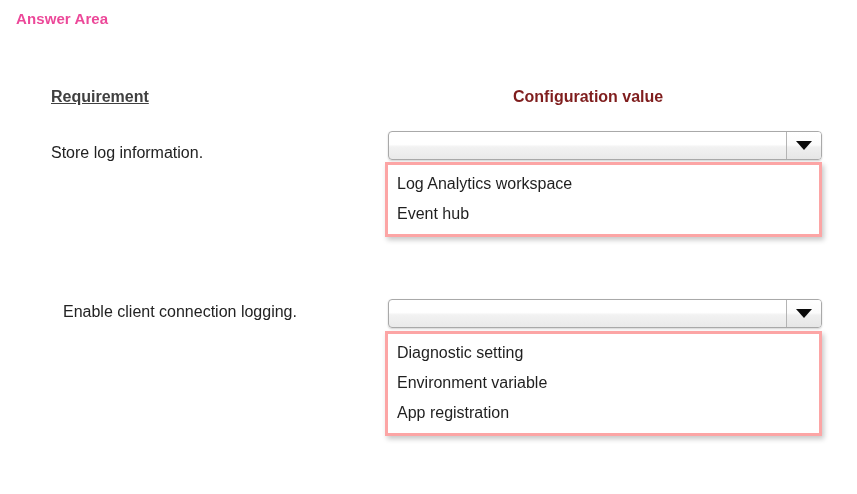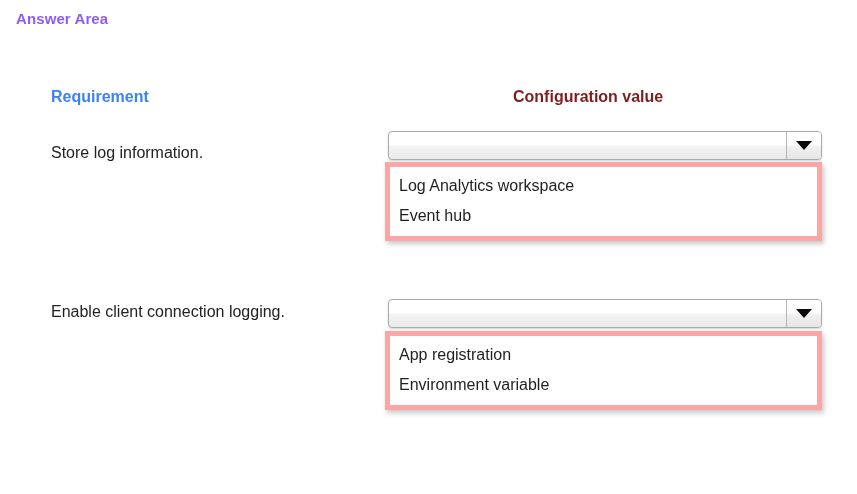--- a/index.html
+++ b/index.html
@@ -17,51 +17,52 @@
     overflow: hidden;
   }
 
   #answer-area-title {
     position: absolute;
     left: 16px;
     top: 10px;
     font-size: 15px;
     font-weight: bold;
     letter-spacing: 0.1px;
-    color: #8b5cf6;
+    color: #ec4899;
   }
 
   #col-header-requirement {
     position: absolute;
     left: 51px;
     top: 88px;
     font-size: 16px;
     font-weight: bold;
-    color: #3b82f6;
+    color: #404040;
+    text-decoration: underline;
   }
 
   #col-header-configuration {
     position: absolute;
     left: 513px;
     top: 88px;
     font-size: 16px;
     font-weight: bold;
     color: #7f1d1d;
   }
 
   .req-label {
     position: absolute;
     left: 51px;
     font-size: 16px;
     font-weight: normal;
     color: #222222;
     white-space: nowrap;
   }
   #req-label-0 { top: 144px; }
-  #req-label-1 { top: 303px; }
+  #req-label-1 { top: 303px; margin-left: 12px; }
 
   
   .combo {
     position: absolute;
     left: 388px;
     width: 434px;
     height: 29px;
     box-sizing: border-box;
     border: 1px solid #a9a9a9;
     border-radius: 4px;
@@ -103,21 +104,21 @@
     border-top: 9px solid #0a0a0a;
   }
 
   
   .dropdown-panel {
     position: absolute;
     left: 385px;
     width: 437px;
     box-sizing: border-box;
     background: #ffffff;
-    border: 5px solid #fca5a5;
+    border: 3px solid #fca5a5;
     box-shadow: 2px 3px 5px rgba(0,0,0,0.22);
     padding: 4px 0 5px 0;
   }
   #dropdown-panel-0 { top: 162px; }
   #dropdown-panel-1 { top: 331px; }
 
   .dropdown-option {
     height: 30px;
     line-height: 30px;
     padding-left: 9px;
@@ -154,15 +155,16 @@
 <div class="req-label" id="req-label-1">Enable client connection logging.</div>
 
 <div class="combo" id="combo-1">
   <div class="combo-value"></div>
   <div class="combo-arrow-btn">
     <span class="arrow-glyph"></span>
   </div>
 </div>
 
 <div class="dropdown-panel" id="dropdown-panel-1">
+  <div class="dropdown-option">Diagnostic setting</div>
+  <div class="dropdown-option">Environment variable</div>
   <div class="dropdown-option">App registration</div>
-  <div class="dropdown-option">Environment variable</div>
 </div>
 
 </body></html>

